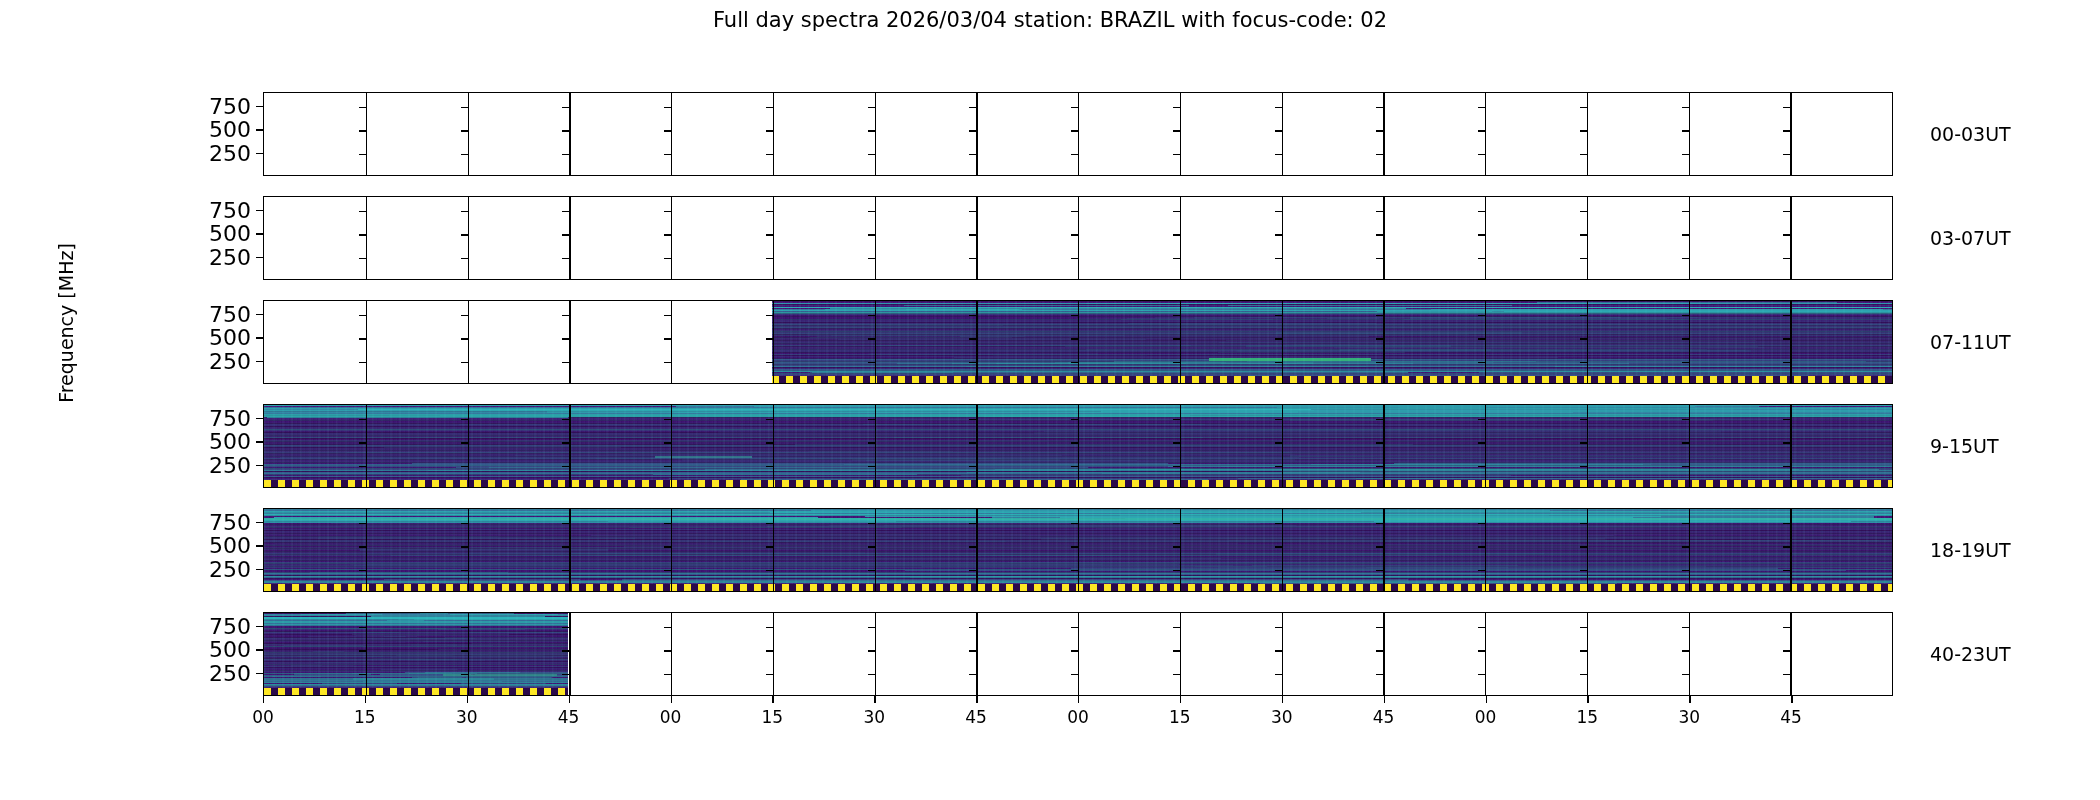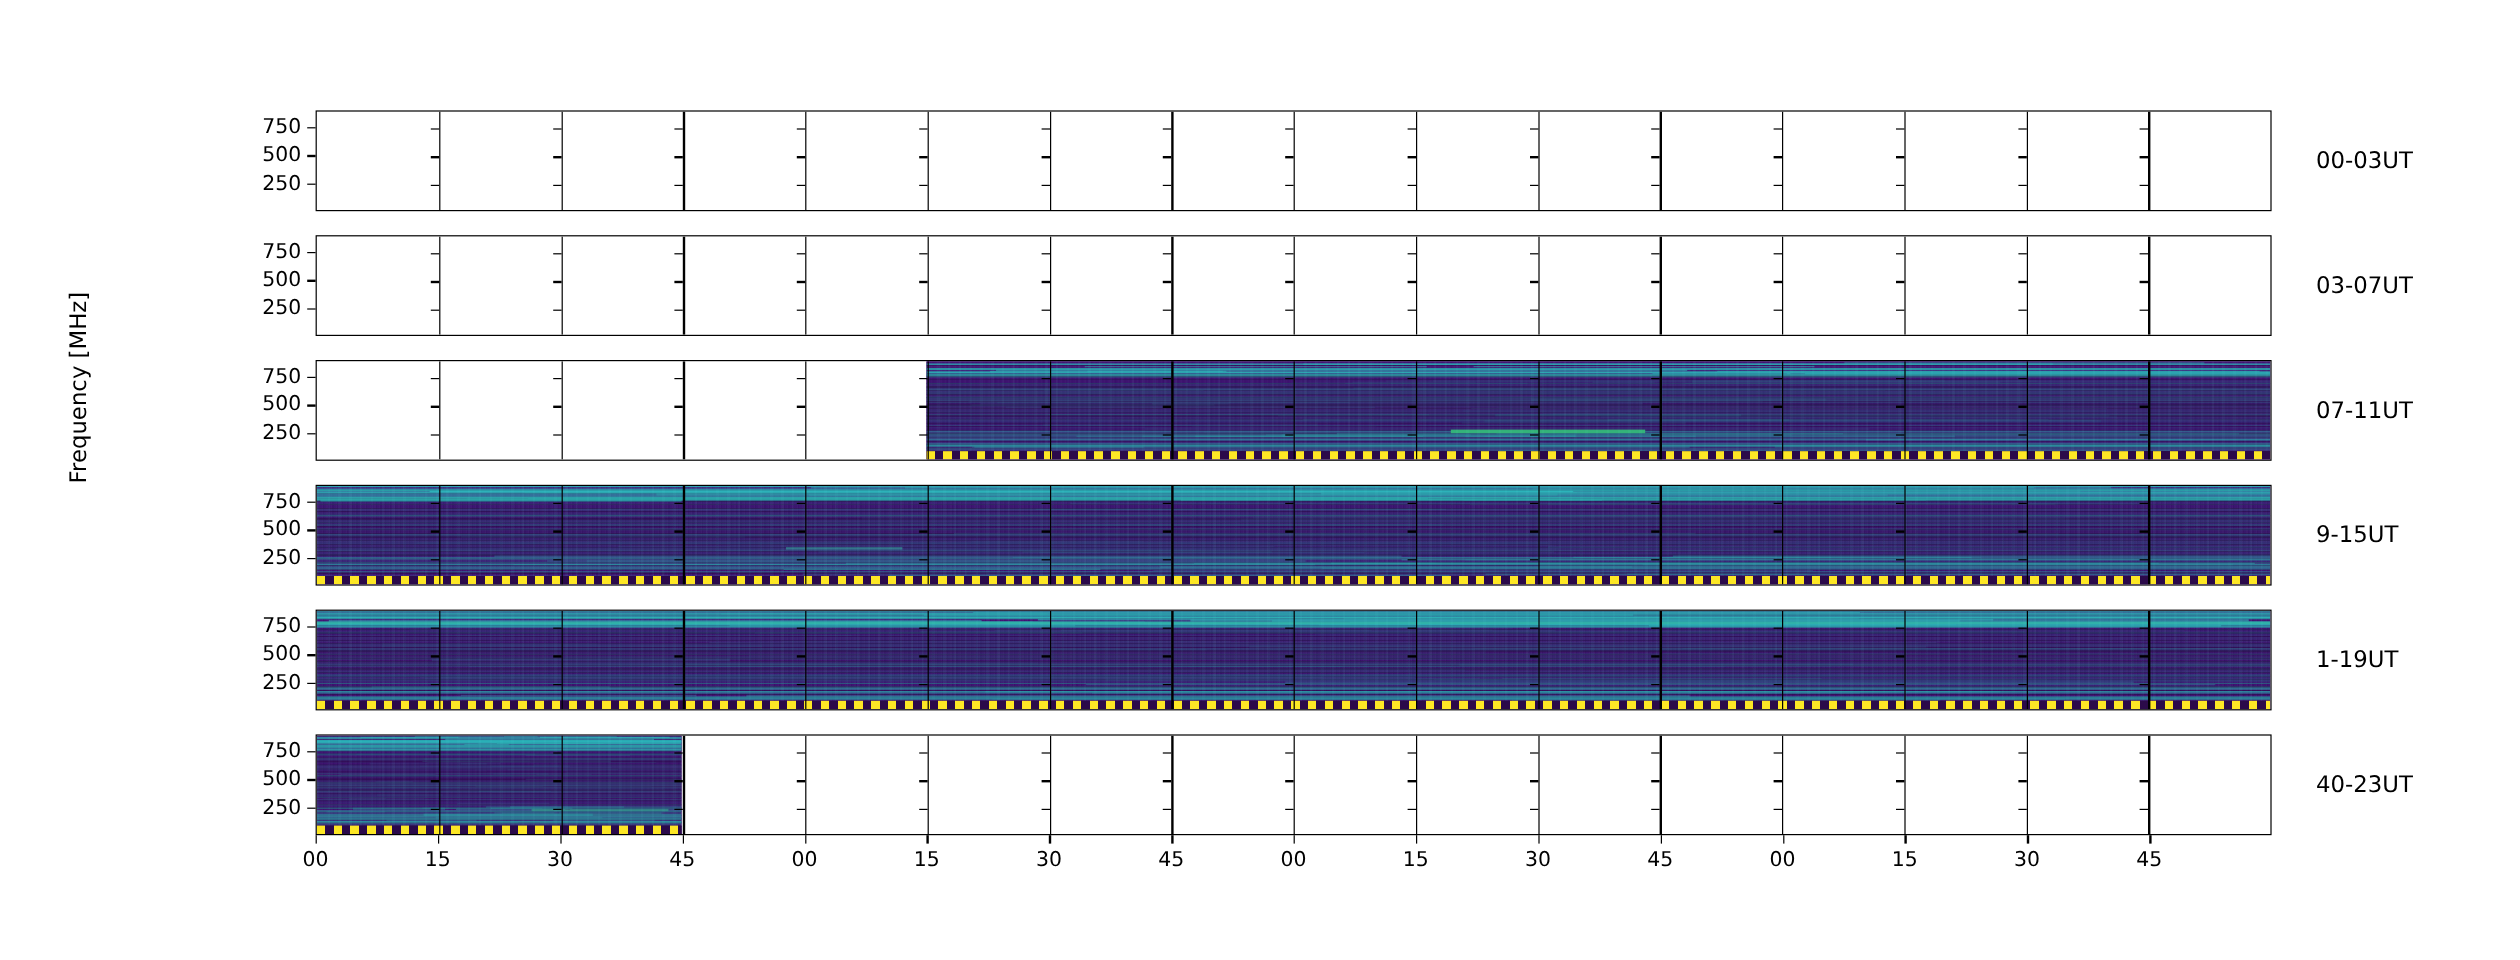--- a/index.html
+++ b/index.html
@@ -30,21 +30,21 @@
     border:1.3px solid #000;box-sizing:border-box;background:#fff;
     overflow:hidden;
   }
   
   .colsep{position:absolute;top:0;bottom:0;width:1.3px;background:#000;}
 
   
   .ytick{position:absolute;right:100%;width:7px;height:1.4px;background:#000;}
   .ytlabel{
     position:absolute;right:calc(100% + 12px);
-    font-size:17px;color:#000;white-space:nowrap;
+    font-size:22px;color:#000;white-space:nowrap;
     transform:translateY(-50%);
   }
   
   .innertick{position:absolute;width:7px;height:1.4px;background:#000;}
 
   
   .xtick{position:absolute;width:1.4px;height:7px;background:#000;}
   .xtlabel{
     position:absolute;font-size:17px;color:#000;
     transform:translateX(-50%);white-space:nowrap;
@@ -93,20 +93,21 @@
       repeating-linear-gradient(90deg,
         rgba(70,200,190,.05) 0px, rgba(70,200,190,.05) 2px,
         rgba(0,0,0,0) 2px, rgba(0,0,0,0) 9px);
     mix-blend-mode:screen;}
 </style>
 </head>
 <body>
 
 <div id="figure">
 
+  <div id="title">Full day spectra 2026/03/04 station: BRAZIL with focus-code: 02</div>
 
   <div id="ylabel">Frequency [MHz]</div>
 
   <div id="plot-rows">
       <div class="rowlabel" style="top: 134px;">00-03UT</div>
       <div class="row" style="top: 92px; height: 84px;">
         <div class="axes">
           <div class="colsep" style="left: 6.25%;"></div>
           <div class="innertick" style="left: calc(6.25% - 7px); top: 60.7px;"></div>
           <div class="innertick" style="left: calc(6.25% - 7px); top: 37.3px;"></div>
@@ -735,21 +736,21 @@
           <div class="innertick" style="left: calc(93.75% - 7px); top: 37.3px;"></div>
           <div class="innertick" style="left: calc(93.75% - 7px); top: 14px;"></div>
         </div>
         <div class="ytick" style="top: 60.7px;"></div>
         <div class="ytlabel" style="top: 60.7px;">250</div>
         <div class="ytick" style="top: 37.3px;"></div>
         <div class="ytlabel" style="top: 37.3px;">500</div>
         <div class="ytick" style="top: 14px;"></div>
         <div class="ytlabel" style="top: 14px;">750</div>
       </div>
-      <div class="rowlabel" style="top: 550px;">1-19UT</div>
+      <div class="rowlabel" style="top: 550px;">18-19UT</div>
       <div class="row" style="top: 508px; height: 84px;">
         <div class="axes">
           <div class="spec" style="left: 0%; width: 100%;">
             <div class="specbg"></div>
             <div class="streak" style="top: 5.2px; height: 1px; background: rgba(44, 177, 182, 0.74);"></div>
             <div class="streak" style="top: 33.3px; height: 1px; background: rgba(44, 118, 136, 0.09);"></div>
             <div class="streak" style="top: 28.1px; height: 1px; background: rgba(44, 129, 145, 0.21);"></div>
             <div class="streak" style="top: 57.8px; height: 1px; background: rgba(44, 118, 136, 0.08);"></div>
             <div class="streak" style="top: 52.6px; height: 1px; background: rgba(44, 121, 138, 0.12);"></div>
             <div class="streak" style="top: 35.4px; height: 1px; background: rgba(44, 125, 142, 0.17);"></div>

